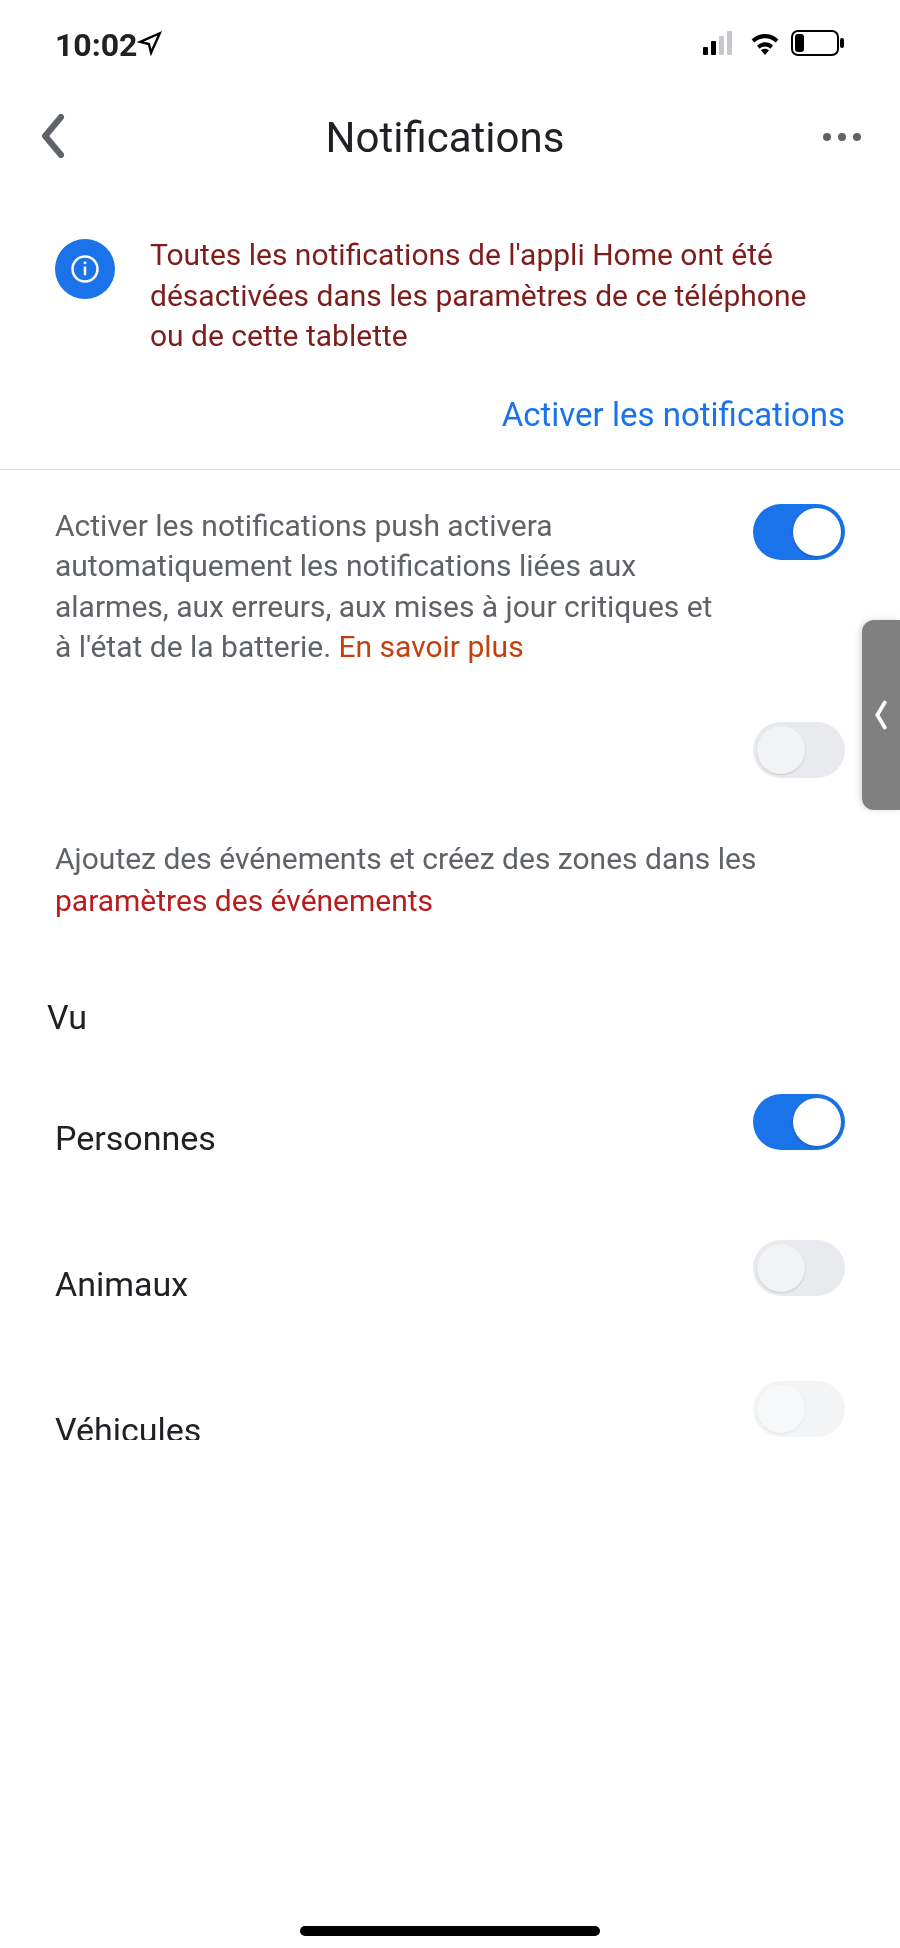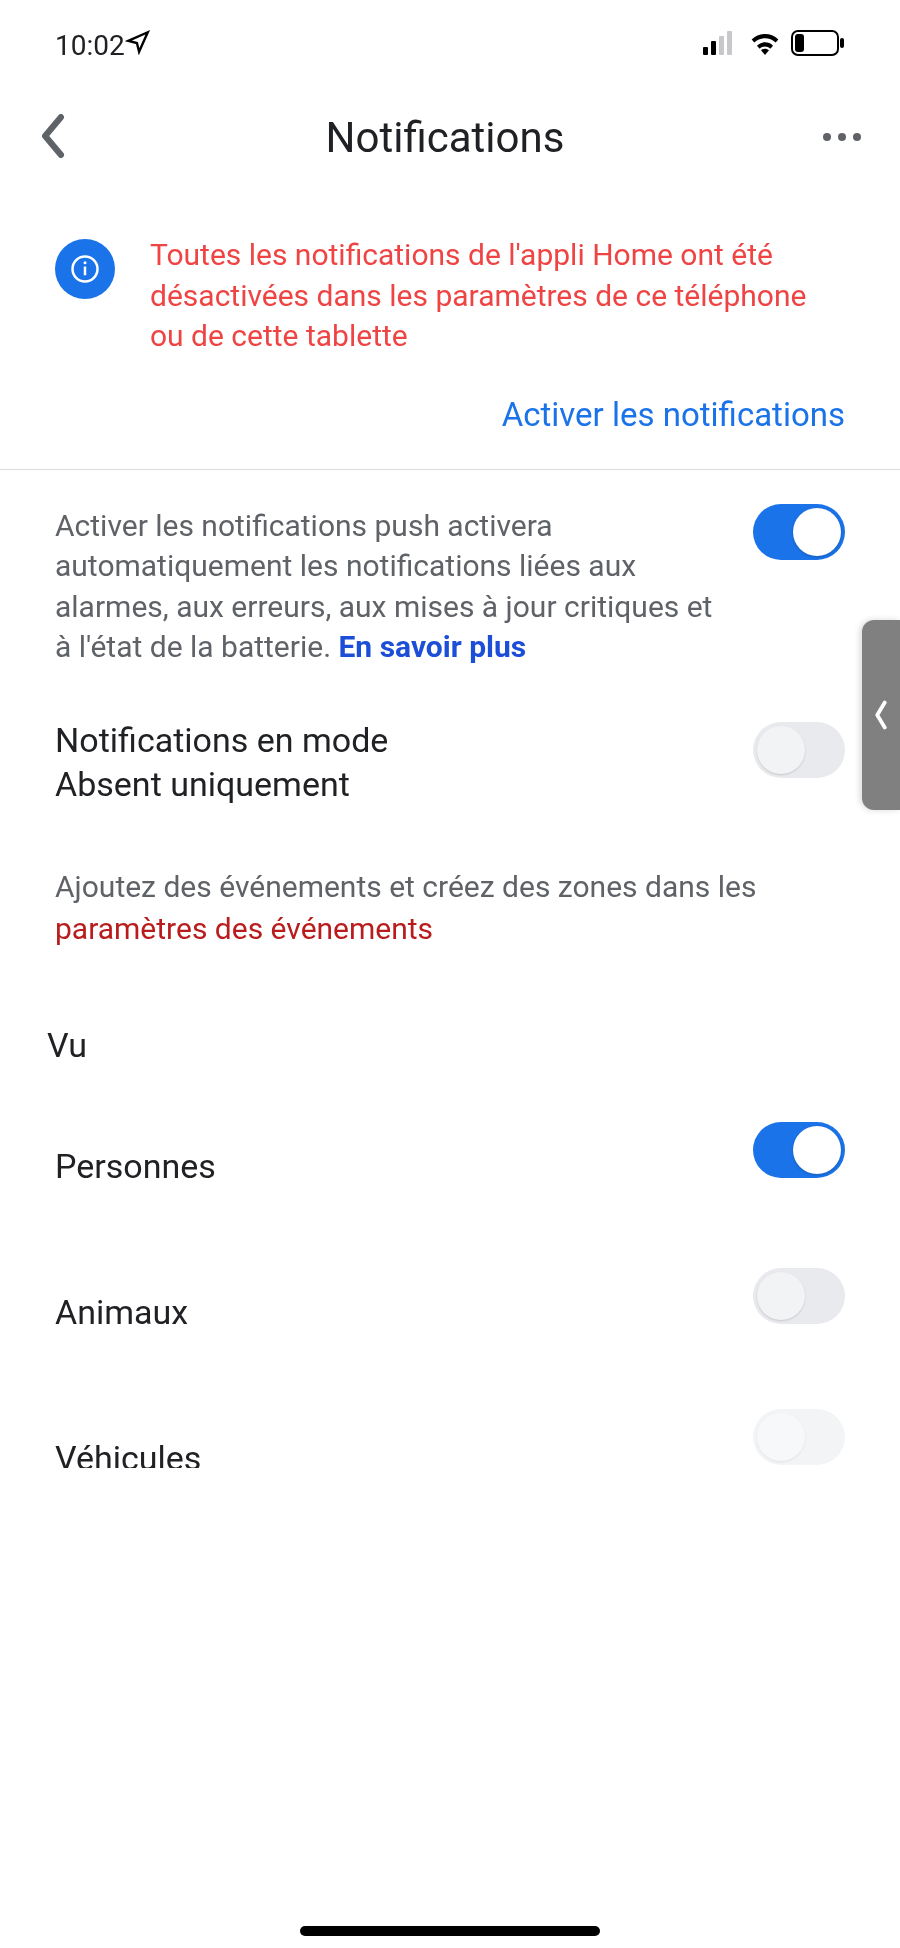--- a/index.html
+++ b/index.html
@@ -16,22 +16,22 @@
       height: 90px;
       display: flex;
       justify-content: space-between;
       align-items: center;
       padding: 0 55px;
     }
     .status-left {
       display: flex;
       align-items: center;
       gap: 0;
-      font-size: 28px;
-      font-weight: 400;
+      font-size: 32px;
+      font-weight: 700;
     }
     .status-right {
       display: flex;
       align-items: center;
       gap: 10px;
     }
     .nav-header {
       height: 95px;
       display: flex;
       align-items: center;
@@ -58,21 +58,21 @@
       border-radius: 50%;
       flex-shrink: 0;
       display: flex;
       align-items: center;
       justify-content: center;
       margin-top: 4px;
     }
     .info-text {
       font-size: 30px;
       line-height: 1.35;
-      color: #ef4444;
+      color: #7f1d1d;
     }
     .activate-link-wrap {
       text-align: right;
       padding: 8px 55px 35px;
     }
     .activate-link {
       color: #1a73e8;
       font-size: 33px;
     }
     .divider {
@@ -96,22 +96,21 @@
       font-weight: 400;
       line-height: 1.3;
     }
     .setting-desc {
       font-size: 30px;
       color: #5f6368;
       line-height: 1.35;
       margin-top: 6px;
     }
     .setting-desc .link {
-      color: #1d4ed8;
-      font-weight: bold;
+      color: #c2410c;
     }
     .toggle {
       width: 92px;
       height: 56px;
       border-radius: 28px;
       position: relative;
       flex-shrink: 0;
       margin-top: 4px;
     }
     .toggle.on {
@@ -271,21 +270,20 @@
       <span>Activer les notifications push activera automatiquement les notifications liées aux alarmes, aux erreurs, aux mises à jour critiques et à l'état de la batterie. </span><span class="link">En savoir plus</span>
     </div>
   </div>
   <div class="toggle on">
     <div class="toggle-knob"></div>
   </div>
 </div>
 
 <div class="setting-item" style="padding-top:20px;">
   <div class="setting-content">
-    <div class="setting-title" style="max-width:420px;">Notifications en mode Absent uniquement</div>
   </div>
   <div class="toggle off">
     <div class="toggle-knob"></div>
   </div>
 </div>
 
 <div class="hint-section">
   <span class="hint-text">
     <span>Ajoutez des événements et créez des zones dans les </span><span class="link">paramètres des événements</span>
   </span>

